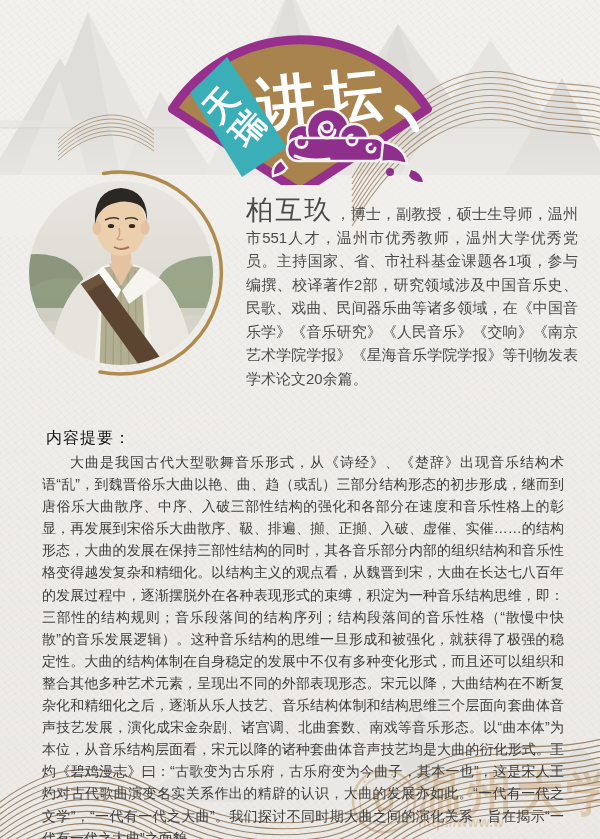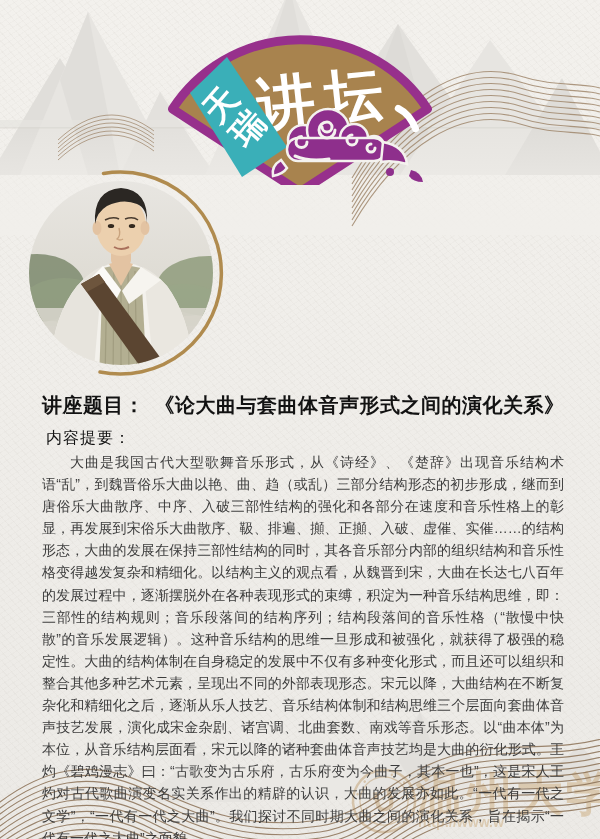--- a/index.html
+++ b/index.html
@@ -216,24 +216,22 @@
         <ellipse cx="92" cy="58" rx="3.2" ry="2" fill="#33291f"></ellipse>
         <ellipse cx="113" cy="58" rx="3.2" ry="2" fill="#33291f"></ellipse>
         <path d="M100,60 q2,8 -2,11 q3,2 6,0" stroke="#c9a37e" stroke-width="1.4" fill="none"></path>
         <path d="M95,79 q7,4 15,0" stroke="#a9705c" stroke-width="2" fill="none"></path>
       </g>
     </g>
 
     <path d="M84.5,5.5 A101,101 0 1 1 81,204" fill="none" stroke="#b08b4e" stroke-width="3.5" stroke-linecap="round"></path>
   </svg>
 
-
-  <div class="abs title-row">
-    <span class="tlabel">讲座题目：</span><span>《论大曲与套曲体音声形式之间的演化关系》</span>
-  </div>
+  <p class="abs bio"><span class="name">柏互玖</span><span>，博士，副教授，硕士生导师，温州市551人才，温州市优秀教师，温州大学优秀党员。主持国家、省、市社科基金课题各1项，参与编撰、校译著作2部，研究领域涉及中国音乐史、民歌、戏曲、民间器乐曲等诸多领域，在《中国音乐学》《音乐研究》《人民音乐》《交响》《南京艺术学院学报》《星海音乐学院学报》等刊物发表学术论文20余篇。</span></p>
+
 
   <div class="abs abstract-label">内容提要：</div>
 
   <p class="abs abstract">大曲是我国古代大型歌舞音乐形式，从《诗经》、《楚辞》出现音乐结构术语“乱”，到魏晋俗乐大曲以艳、曲、趋（或乱）三部分结构形态的初步形成，继而到唐俗乐大曲散序、中序、入破三部性结构的强化和各部分在速度和音乐性格上的彰显，再发展到宋俗乐大曲散序、靸、排遍、攧、正攧、入破、虚催、实催……的结构形态，大曲的发展在保持三部性结构的同时，其各音乐部分内部的组织结构和音乐性格变得越发复杂和精细化。以结构主义的观点看，从魏晋到宋，大曲在长达七八百年的发展过程中，逐渐摆脱外在各种表现形式的束缚，积淀为一种音乐结构思维，即：三部性的结构规则；音乐段落间的结构序列；结构段落间的音乐性格（“散慢中快散”的音乐发展逻辑）。这种音乐结构的思维一旦形成和被强化，就获得了极强的稳定性。大曲的结构体制在自身稳定的发展中不仅有多种变化形式，而且还可以组织和整合其他多种艺术元素，呈现出不同的外部表现形态。宋元以降，大曲结构在不断复杂化和精细化之后，逐渐从乐人技艺、音乐结构体制和结构思维三个层面向套曲体音声技艺发展，演化成宋金杂剧、诸宫调、北曲套数、南戏等音乐形态。以“曲本体”为本位，从音乐结构层面看，宋元以降的诸种套曲体音声技艺均是大曲的衍化形式。王灼《碧鸡漫志》曰：“古歌变为古乐府，古乐府变为今曲子，其本一也”，这是宋人王灼对古代歌曲演变名实关系作出的精辟的认识，大曲的发展亦如此。“一代有一代之文学”，“一代有一代之大曲”。我们探讨不同时期大曲之间的演化关系，旨在揭示“一代有一代之大曲”之面貌。</p>
 
   <svg id="bg-bottom" class="abs" width="600" height="149" viewBox="0 0 600 149">
     <defs>
       <path id="wv" d="M-10,120 C40,78 92,66 150,96 C200,122 252,140 320,130 C372,122 392,84 452,66 C506,50 556,64 612,46" fill="none"></path>
     </defs>
 

